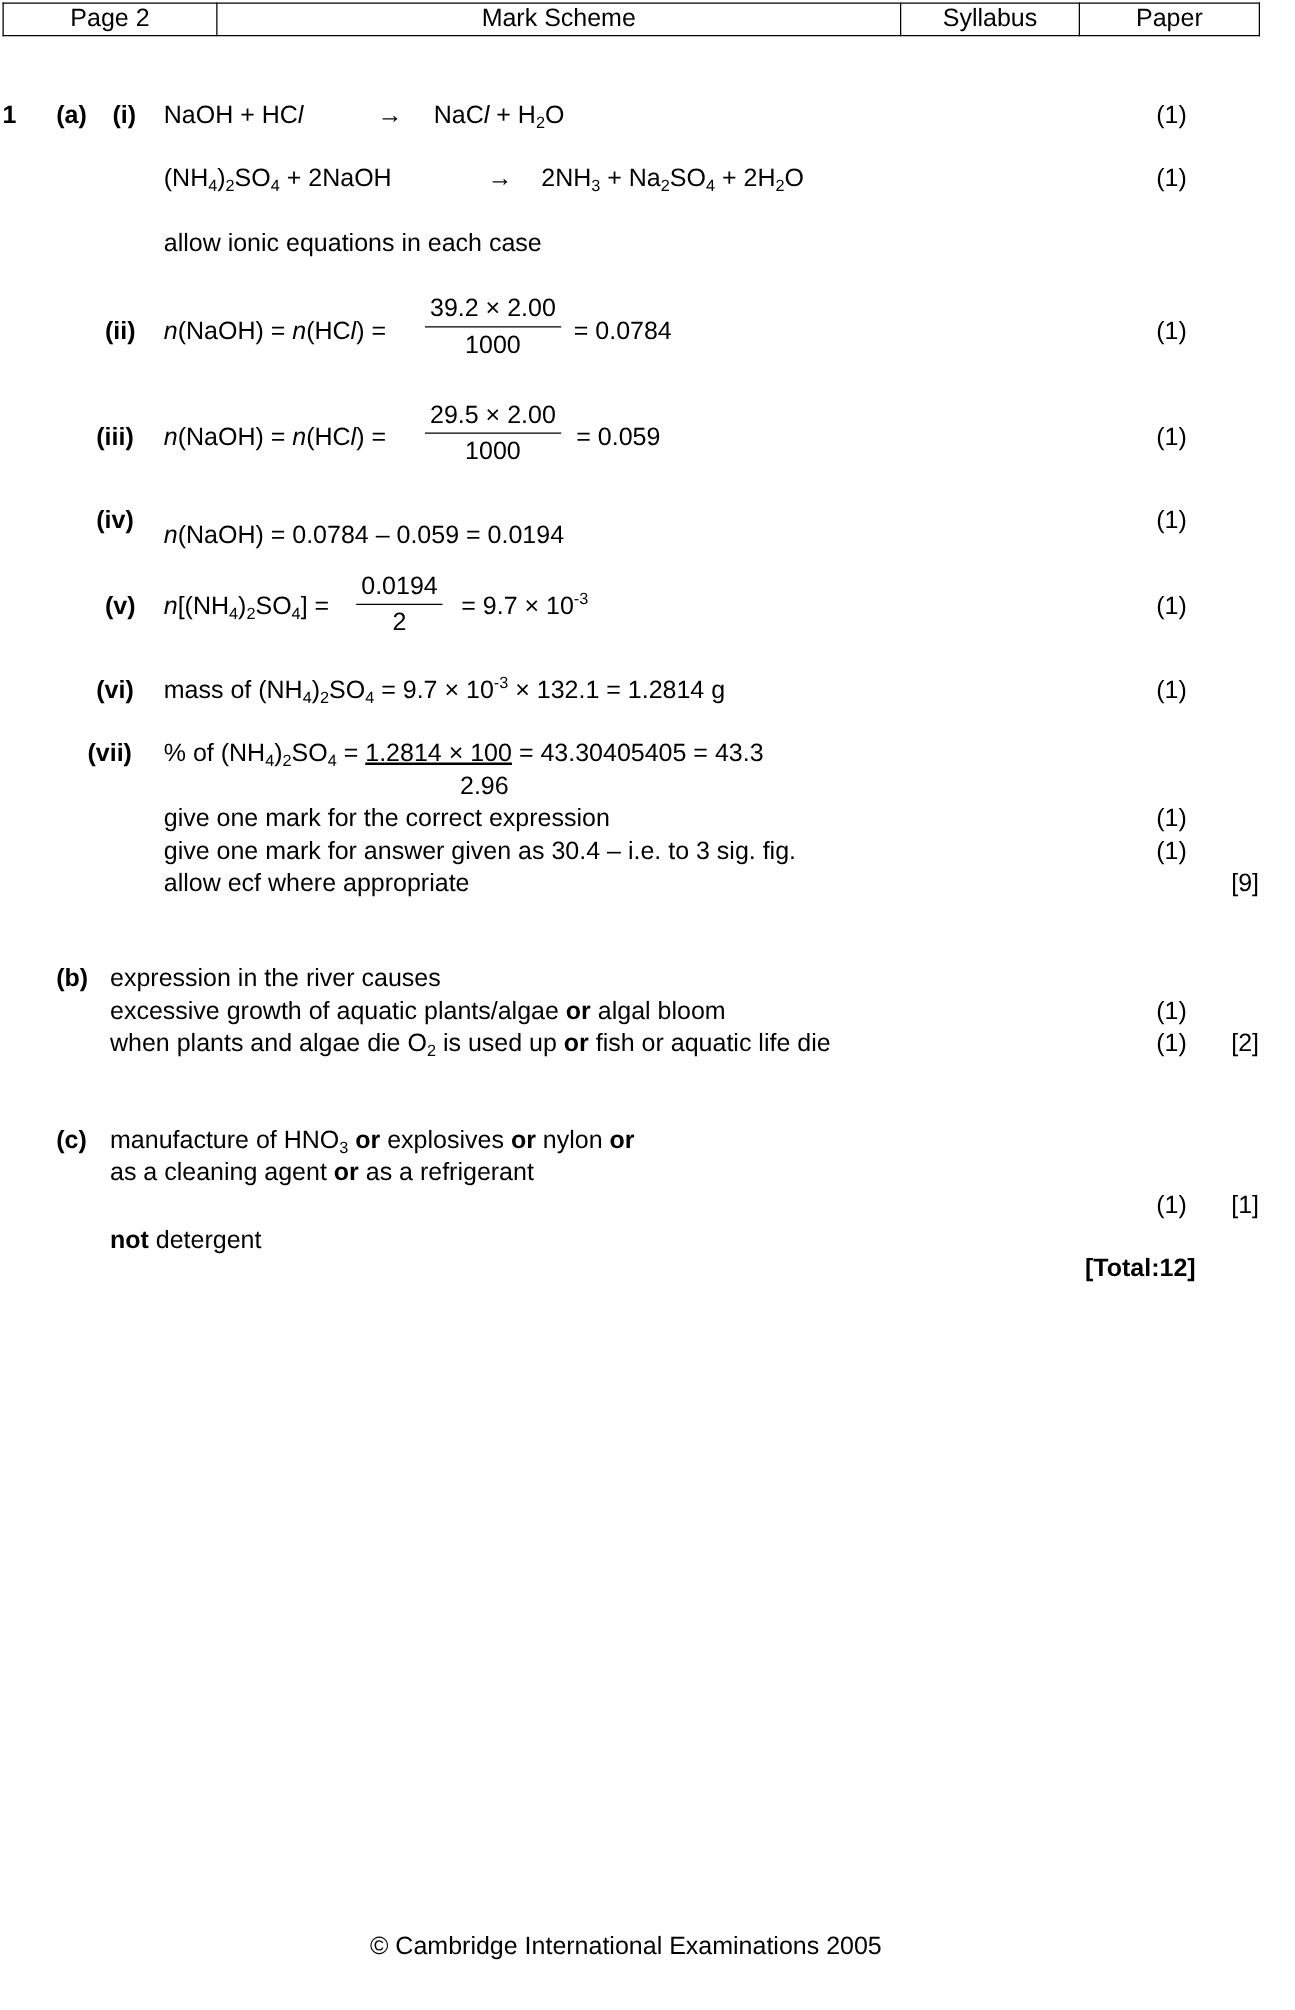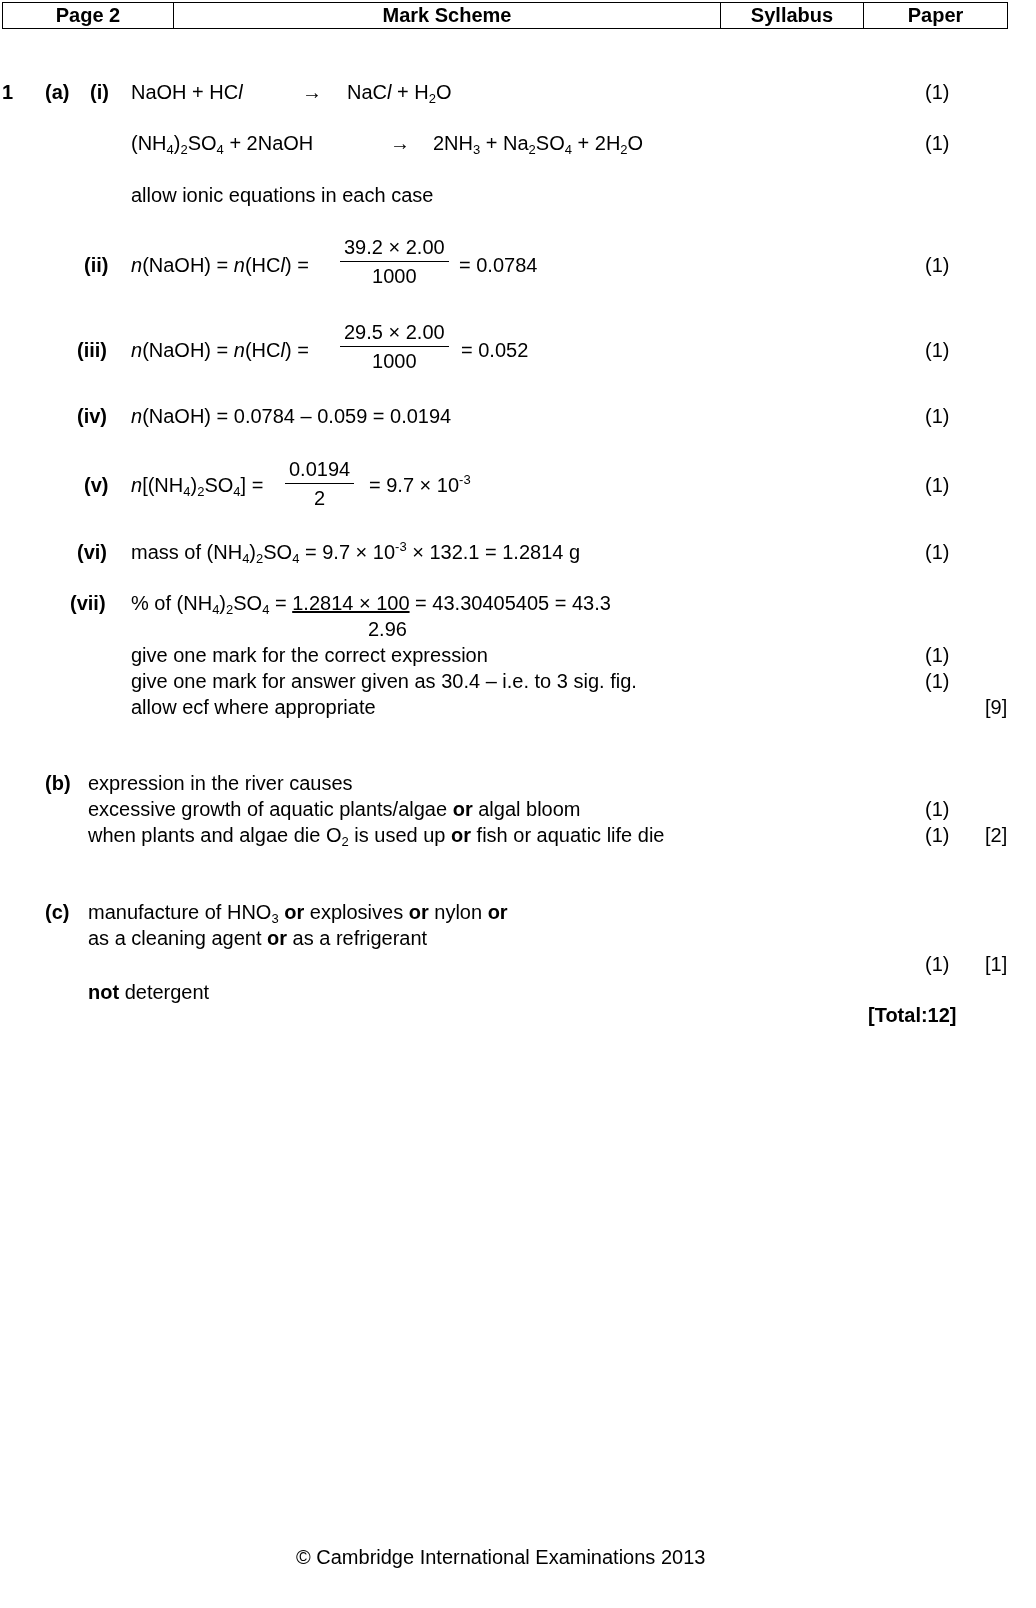--- a/index.html
+++ b/index.html
@@ -1,17 +1,17 @@
 <!DOCTYPE html>
 <html><head>
 <meta charset="utf-8">
 <style>
   html,body{margin:0;padding:0;background:#fff;}
   body{width:1036px;height:1608px;position:relative;font-family:"Liberation Sans",sans-serif;color:#000;font-size:20px;overflow:hidden;}
-  .hdr{position:absolute;left:2px;top:2px;width:1006px;border-collapse:collapse;font-weight:bold;font-size:20px;}
+  .hdr{position:absolute;left:2px;top:2px;width:1006px;border-collapse:collapse;font-weight:normal;font-size:20px;}
   .hdr td{border:1px solid #000;text-align:center;height:25px;padding:0;line-height:25px;}
   .abs{position:absolute;white-space:nowrap;line-height:24px;}
   .b{font-weight:bold;}
   .mk{position:absolute;left:925px;}
   .tot{position:absolute;left:985px;}
   sub{font-size:13px;vertical-align:-4px;line-height:0;}
   sup{font-size:13px;vertical-align:8px;line-height:0;}
   .frac{position:absolute;text-align:center;}
   .frac .num{display:block;border-bottom:1.5px solid #000;padding:0 4px;line-height:28px;}
   .frac .den{display:block;line-height:28px;}
@@ -55,25 +55,25 @@
 </div>
 <div class="abs" style="left:459px;top:253px">= 0.0784</div>
 <div class="abs mk" style="top:253px">(1)</div>
 
 <div class="abs b" style="left:77px;top:338px">(iii)</div>
 <div class="abs" style="left:131px;top:338px"><i>n</i>(NaOH) = <i>n</i>(HC<i>l</i>) =</div>
 <div class="frac" style="left:340px;top:318px">
   <span class="num">29.5 × 2.00</span>
   <span class="den">1000</span>
 </div>
-<div class="abs" style="left:461px;top:338px">= 0.052</div>
+<div class="abs" style="left:461px;top:338px">= 0.059</div>
 <div class="abs mk" style="top:338px">(1)</div>
 
 <div class="abs b" style="left:77px;top:404px">(iv)</div>
-<div class="abs" style="left:131px;top:404px"><i>n</i>(NaOH) = 0.0784 – 0.059 = 0.0194</div>
+<div class="abs" style="left:131px;top:416px"><i>n</i>(NaOH) = 0.0784 – 0.059 = 0.0194</div>
 <div class="abs mk" style="top:404px">(1)</div>
 
 <div class="abs b" style="left:84px;top:473px">(v)</div>
 <div class="abs" style="left:131px;top:473px"><i>n</i>[(NH<sub>4</sub>)<sub>2</sub>SO<sub>4</sub>] =</div>
 <div class="frac" style="left:285px;top:455px">
   <span class="num">0.0194</span>
   <span class="den">2</span>
 </div>
 <div class="abs" style="left:369px;top:473px">= 9.7 × 10<sup>-3</sup></div>
 <div class="abs mk" style="top:473px">(1)</div>
@@ -102,13 +102,13 @@
 
 <div class="abs b" style="left:45px;top:900px">(c)</div>
 <div class="abs" style="left:88px;top:900px">manufacture of HNO<sub>3</sub> <b>or</b> explosives <b>or</b> nylon <b>or</b></div>
 <div class="abs" style="left:88px;top:926px">as a cleaning agent <b>or</b> as a refrigerant</div>
 <div class="abs" style="left:88px;top:980px"><b>not</b> detergent</div>
 <div class="abs mk" style="top:952px">(1)</div>
 <div class="abs tot" style="top:952px">[1]</div>
 
 <div class="abs b" style="left:868px;top:1003px">[Total:12]</div>
 
-<div class="abs" style="left:296px;top:1545px">© Cambridge International Examinations 2013</div>
+<div class="abs" style="left:296px;top:1545px">© Cambridge International Examinations 2005</div>
 
 </body></html>

